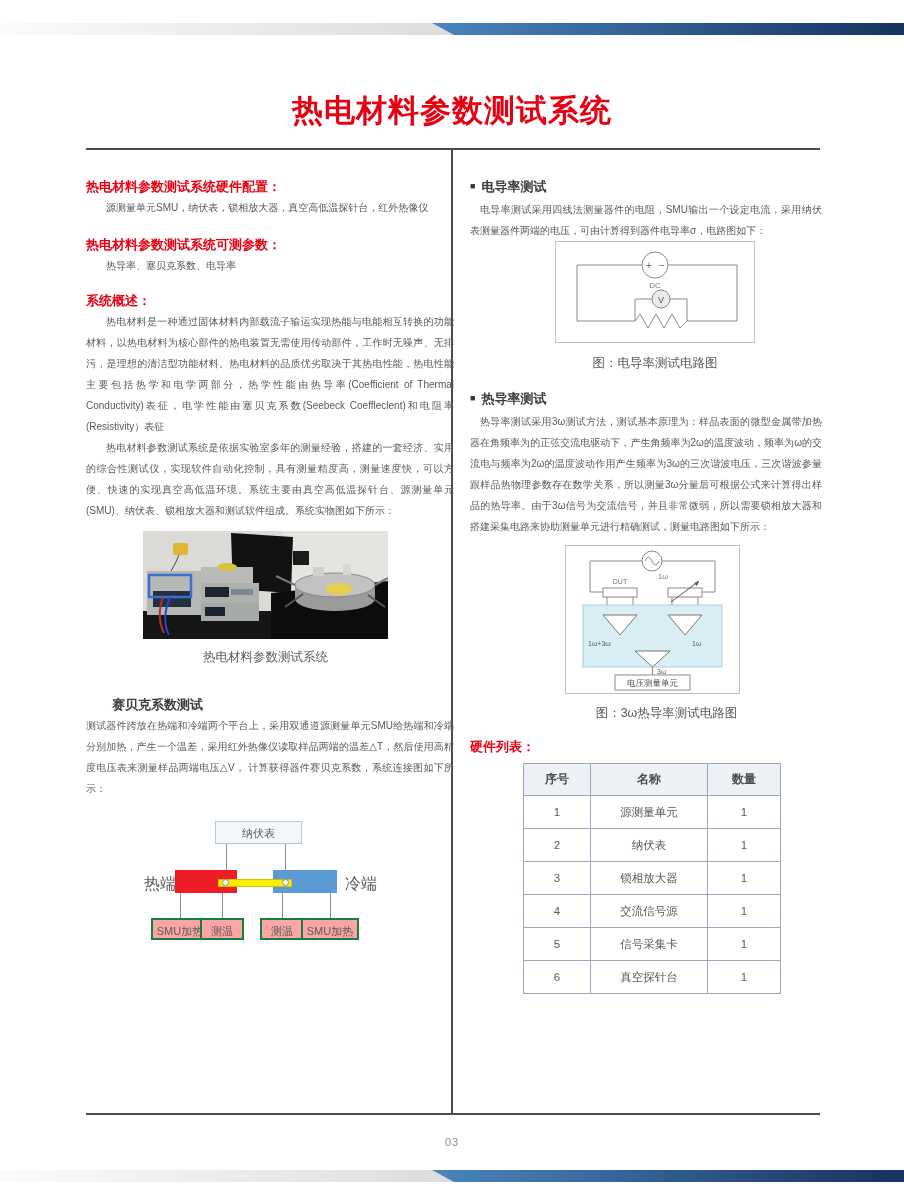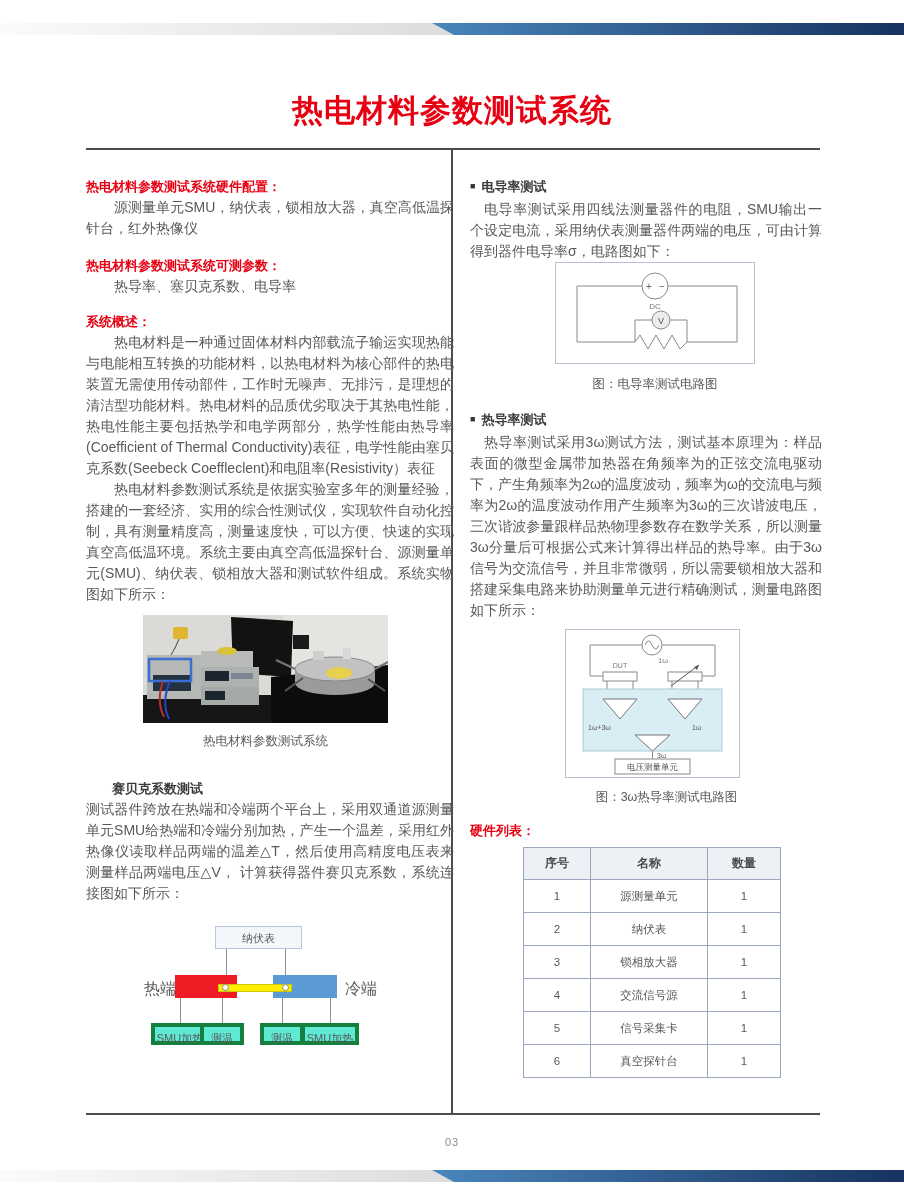--- a/index.html
+++ b/index.html
@@ -22,37 +22,37 @@
   .rule.top-rule{top:148px;} .rule.bottom-rule{top:1113px;}
   .vdivider{position:absolute;left:451px;top:148px;width:2px;height:965px;background:#4d4d4d;}
 
   .col{position:absolute;top:172px;}
   .col-left{left:86px;width:368px;}
   .col-right{left:470px;width:352px;}
 
   p{margin:0;}
   .red-h{color:#e60012;font-weight:bold;font-size:13px;line-height:21px;}
   .black-h{color:#3b3b3b;font-weight:bold;font-size:13px;line-height:21px;}
-  .body-p{color:#595959;font-size:14px;line-height:21px;text-align:justify;}
+  .body-p{color:#595959;font-size:10px;line-height:21px;text-align:justify;}
   .ind2{text-indent:2em;} .ind1{text-indent:1em;}
   .mt4{margin-top:4px;} .mt8{margin-top:8px;}
   .mt12{margin-top:12px;} .mt14{margin-top:14px;} .mt16{margin-top:16px;} .mt26{margin-top:26px;}
   .sq{font-size:9px;margin-right:6px;position:relative;top:-2px;color:#333;}
 
   .cap{color:#595959;font-size:12.5px;line-height:21px;text-align:center;}
 
   
   .photo-wrap{margin:10px 0 0 57px;width:245px;}
   .photo-wrap svg{display:block;}
 
   
   .sb-diagram{position:relative;height:132px;margin-top:18px;}
   .sb-box{position:absolute;box-sizing:border-box;background:#f3f7fb;border:1px solid #b9c6d8;
           color:#595959;font-size:11px;text-align:center;}
-  .sb-gray{background:#5eead4;border:4px solid #15803d;}
+  .sb-gray{background:#fca5a5;border:2px solid #15803d;}
   .sb-line{position:absolute;width:1px;background:#8f8f8f;}
   .sb-label{position:absolute;color:#595959;font-size:16px;}
   .hot-block{position:absolute;left:89px;top:53px;width:62px;height:23px;background:#ee1c25;}
   .cold-block{position:absolute;left:187px;top:53px;width:64px;height:23px;background:#5b9bd5;}
   .sample-bar{position:absolute;left:132px;top:62px;width:72px;height:6px;
               background:#fdee00;border:1px solid #cfc400;z-index:2;}
   .contact{position:absolute;width:5px;height:5px;border-radius:50%;background:#fff;
            border:1px solid #8a8a8a;z-index:3;}
 
   

